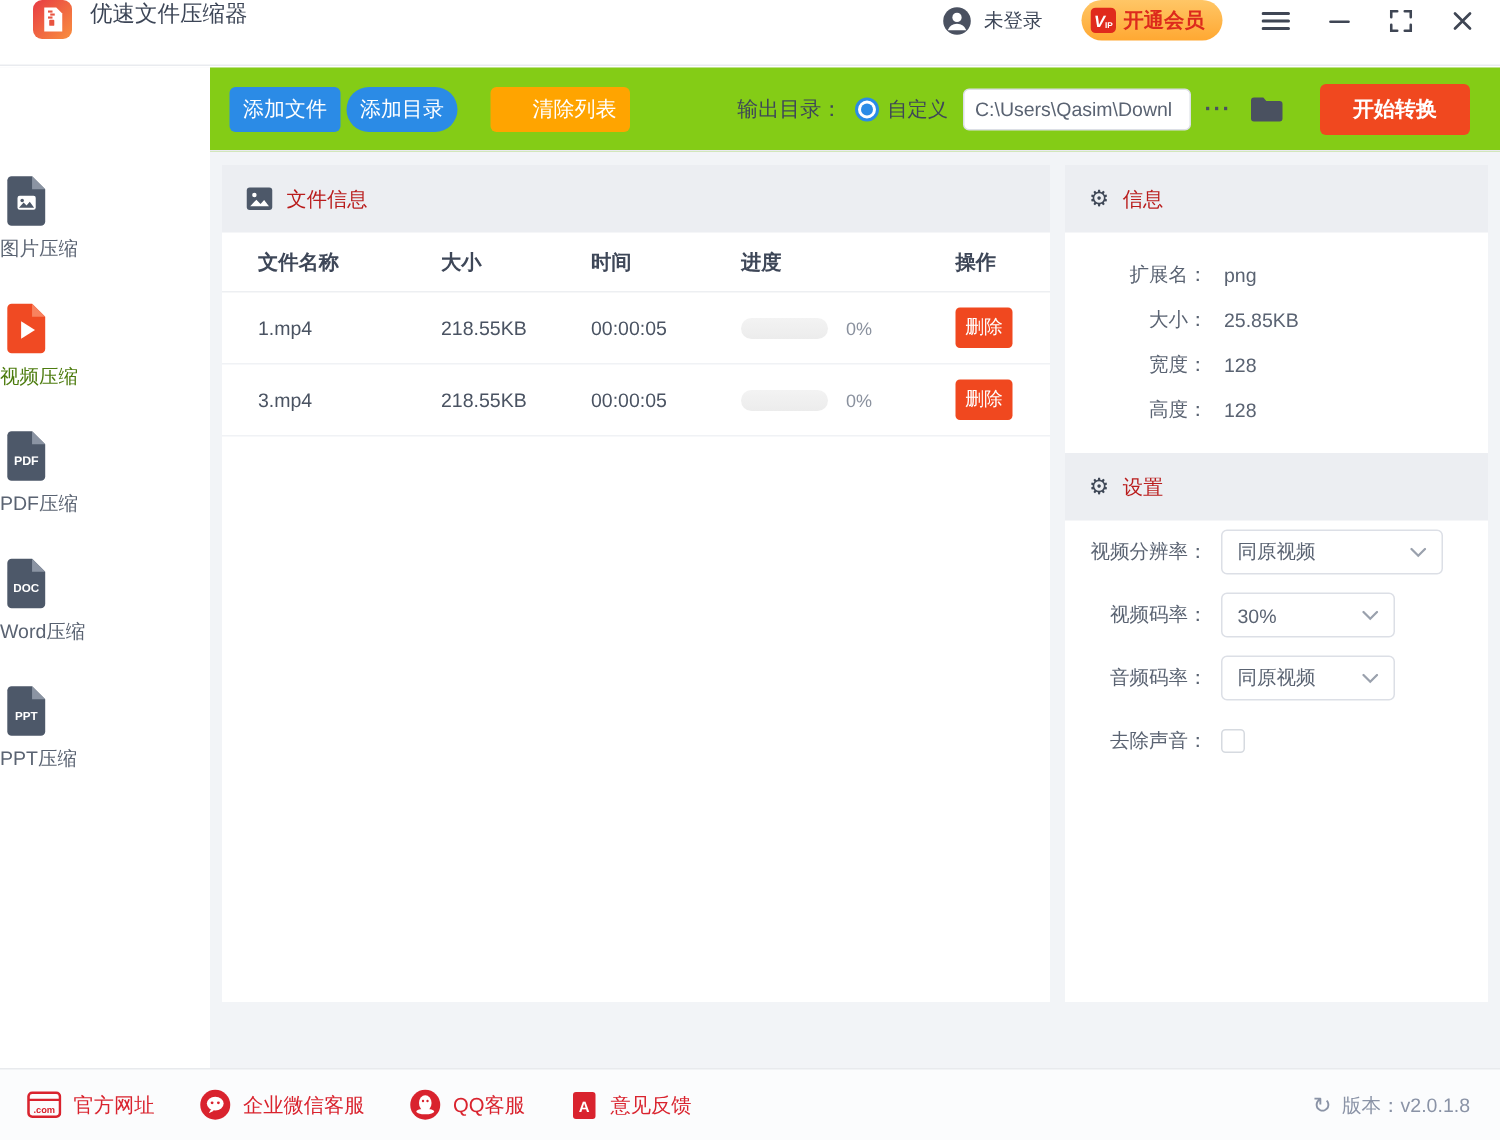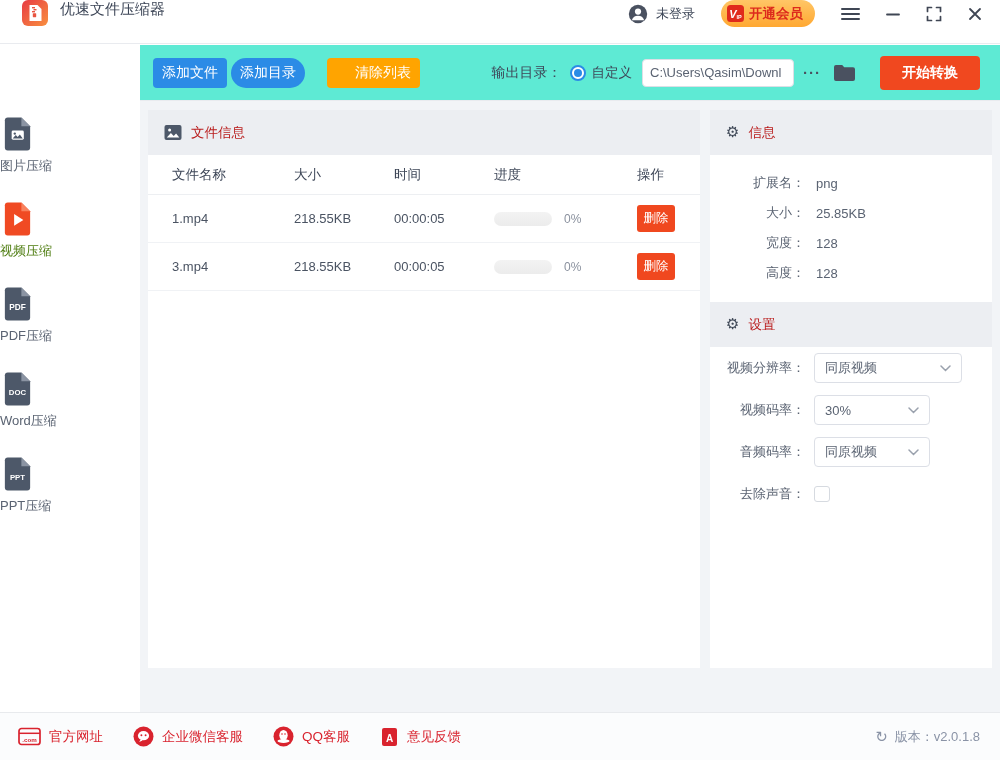--- a/index.html
+++ b/index.html
@@ -21,21 +21,21 @@
   .win-ic { margin-left:26px; cursor:pointer; display:flex; align-items:center; }
 
   
   .main { position:absolute; top:45px; left:0; right:0; bottom:48px; background:#F2F4F7; }
   .sidebar { position:absolute; top:0; left:0; bottom:0; width:140px; background:#fff; padding-top:70px; }
   .side-item { height:85px; display:flex; flex-direction:column; align-items:flex-start; cursor:pointer; }
   .side-label { font-size:13px; color:#5A6372; margin-top:6px; }
   .side-item.active .side-label { color:#4d7c0f; }
 
   .content { position:absolute; top:0; left:140px; right:0; bottom:0; }
-  .toolbar { height:56px; background:#5eead4; border-bottom:1px solid #E9EBEF;
+  .toolbar { height:56px; background:#84cc16; border-bottom:1px solid #E9EBEF;
     display:flex; align-items:center; padding:0 20px 0 13px; }
   .btn { border:none; border-radius:4px; color:#fff; font-size:14px; height:30px; padding:0 9px; cursor:pointer;
     font-family:inherit; }
   .btn-blue { background:#2B8BE6; }
   .btn-orange { background:#FFA400; margin-left:22px;padding-left:28px; }
   .btn + .btn-blue { margin-left:4px;border-radius:15px; }
   .out-group { margin-left:auto; display:flex; align-items:center; }
   .out-label { font-size:14px; color:#3E4758; }
   .radio { width:16px; height:16px; border:2px solid #2B8BE6; border-radius:50%; margin-left:8px;
     display:flex; align-items:center; justify-content:center; cursor:pointer; background:#fff; }
@@ -51,21 +51,21 @@
 
   .panels { position:absolute; top:65px; left:8px; right:8px; height:558px; display:flex; gap:10px; }
   .panel-hd { height:45px; background:#ECEEF2; display:flex; align-items:center; padding:0 16px; }
   .panel-hd .hd-txt { font-size:13.5px; color:#b91c1c; margin-left:9px; }
   .gear { font-family:"DejaVu Sans",sans-serif; font-size:15px; color:#3F4857; line-height:1; }
 
   
   .file-panel { width:552px; background:#fff; display:flex; flex-direction:column; }
   .tbl-head, .tbl-row { display:grid; grid-template-columns:122px 100px 100px 143px 1fr; padding-left:24px;
     align-items:center; }
-  .tbl-head { height:40px; border-bottom:1px solid #EDEFF2; font-size:13.5px; font-weight:normal; color:#3E4758; }
+  .tbl-head { height:40px; border-bottom:1px solid #EDEFF2; font-size:13.5px; font-weight:bold; color:#3E4758; }
   .tbl-row { height:48px; border-bottom:1px solid #F0F2F5; font-size:13px; color:#4A5362; }
   .prog-cell { display:flex; align-items:center; }
   .prog-bar { width:58px; height:14px; border-radius:7px; background:linear-gradient(180deg,#F3F3F3,#ECECEC); }
   .prog-pct { font-size:12px; color:#8A919E; margin-left:12px; }
   .del-btn { width:38px; height:27px; background:#F0481F; color:#fff; border:none; border-radius:3px;
     font-size:12.5px; cursor:pointer; font-family:inherit; }
 
   
   .right-panel { flex:1; background:#fff; display:flex; flex-direction:column; }
   .info-list { padding:13px 0 0 0; }

